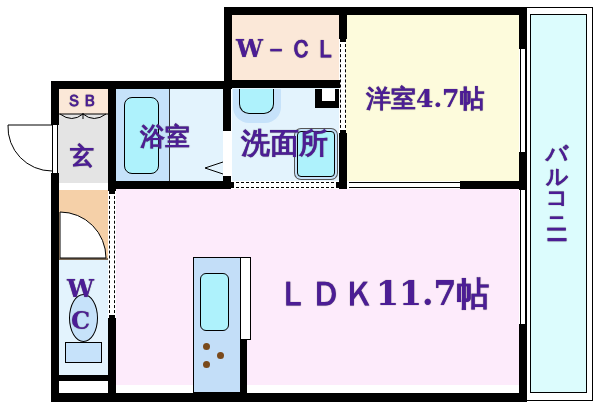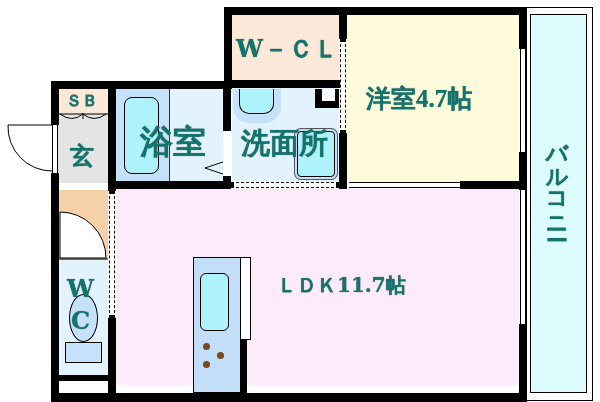--- a/index.html
+++ b/index.html
@@ -1,19 +1,19 @@
 <!DOCTYPE html>
 <html><head>
 <meta charset="utf-8">
 <style>
   html,body{margin:0;padding:0;background:#ffffff;}
   body{width:600px;height:402px;position:relative;overflow:hidden;font-family:"DejaVu Serif","Liberation Serif",serif;}
   .abs{position:absolute;box-sizing:border-box;}
   .wall{position:absolute;background:#000;}
-  .lbl{position:absolute;color:#0f766e;font-weight:bold;white-space:nowrap;text-shadow:0 0 1px #555;}
+  .lbl{position:absolute;color:#4c1d95;font-weight:bold;white-space:nowrap;text-shadow:0 0 1px #555;}
   .win{position:absolute;background:#fff;box-sizing:border-box;}
   .winv{border-left:1px solid #000;border-right:1px solid #000;}
   .winh{border-top:1px solid #000;border-bottom:1px solid #000;}
 </style>
 </head>
 <body>
 
 <div class="abs" style="left:232px;top:14px;width:107px;height:66px;background:#fbe8d8;"></div>
 <div class="abs" style="left:346px;top:14px;width:173px;height:167px;background:#fdfbdc;"></div>
 <div class="abs" style="left:526px;top:7px;width:67px;height:394px;background:#ffffff;border:1px solid #000;"></div>
@@ -83,21 +83,21 @@
 <div class="abs" style="left:193px;top:257px;width:48px;height:136px;background:#c3def8;border:1px solid #000;"></div>
 <div class="abs" style="left:240px;top:257px;width:11px;height:83px;background:#fff;border:1px solid #000;"></div>
 <div class="abs" style="left:200px;top:273px;width:29px;height:58px;background:#aef2fc;border:1px solid #000;border-radius:6px;"></div>
 <div class="abs" style="left:203px;top:343px;width:7px;height:7px;border-radius:50%;background:#7a4a1c;"></div>
 <div class="abs" style="left:217px;top:352px;width:7px;height:7px;border-radius:50%;background:#7a4a1c;"></div>
 <div class="abs" style="left:203px;top:361px;width:7px;height:7px;border-radius:50%;background:#7a4a1c;"></div>
 <div class="abs" style="left:69px;top:294px;width:29px;height:48px;background:#c6e2fa;border:1px solid #000;border-radius:50%;"></div>
 <div class="abs" style="left:65px;top:342px;width:37px;height:21px;background:#c6e2fa;border:1px solid #000;"></div>
 
 <div class="lbl" style="left:236px;top:33px;font-size:24px;letter-spacing:1px;">W－ＣＬ</div>
-<div class="lbl" style="left:366px;top:82px;font-size:25px;font-family:Liberation Serif, serif;">洋室4.7帖</div>
+<div class="lbl" style="left:366px;top:82px;font-size:25px;">洋室4.7帖</div>
 <div class="lbl" style="left:543px;top:128px;font-size:22px;writing-mode:vertical-rl;">バルコニー</div>
 <div class="lbl" style="left:66px;top:91px;font-size:16px;">ＳＢ</div>
 <div class="lbl" style="left:70px;top:140px;font-size:24px;">玄</div>
-<div class="lbl" style="left:140px;top:120px;font-size:33px;">浴室</div>
+<div class="lbl" style="left:140px;top:120px;font-size:25px;">浴室</div>
 <div class="lbl" style="left:241px;top:124px;font-size:29px;">洗面所</div>
-<div class="lbl" style="left:277px;top:272px;font-size:20px;">ＬＤＫ11.7帖</div>
+<div class="lbl" style="left:277px;top:272px;font-size:33px;">ＬＤＫ11.7帖</div>
 <div class="lbl" style="left:67px;top:274px;font-size:24px;">W</div>
 <div class="lbl" style="left:71px;top:306px;font-size:24px;">C</div>
 
 </body></html>

